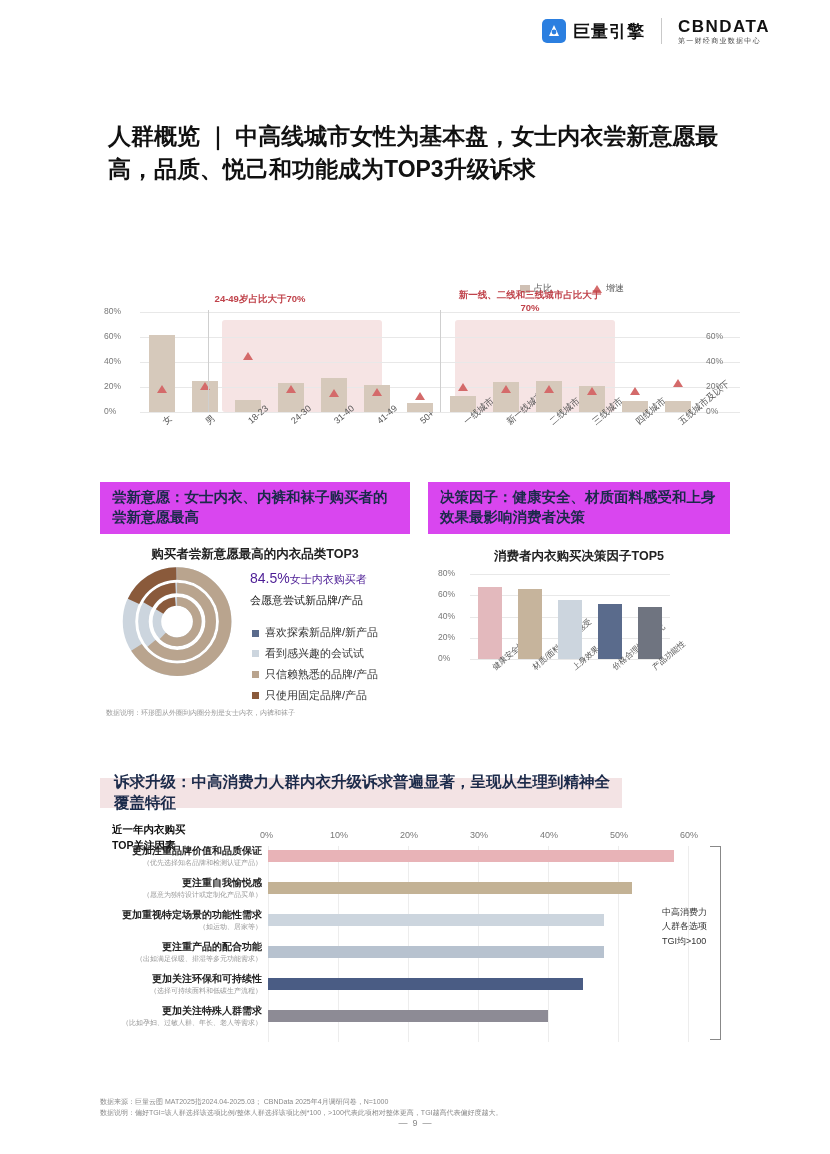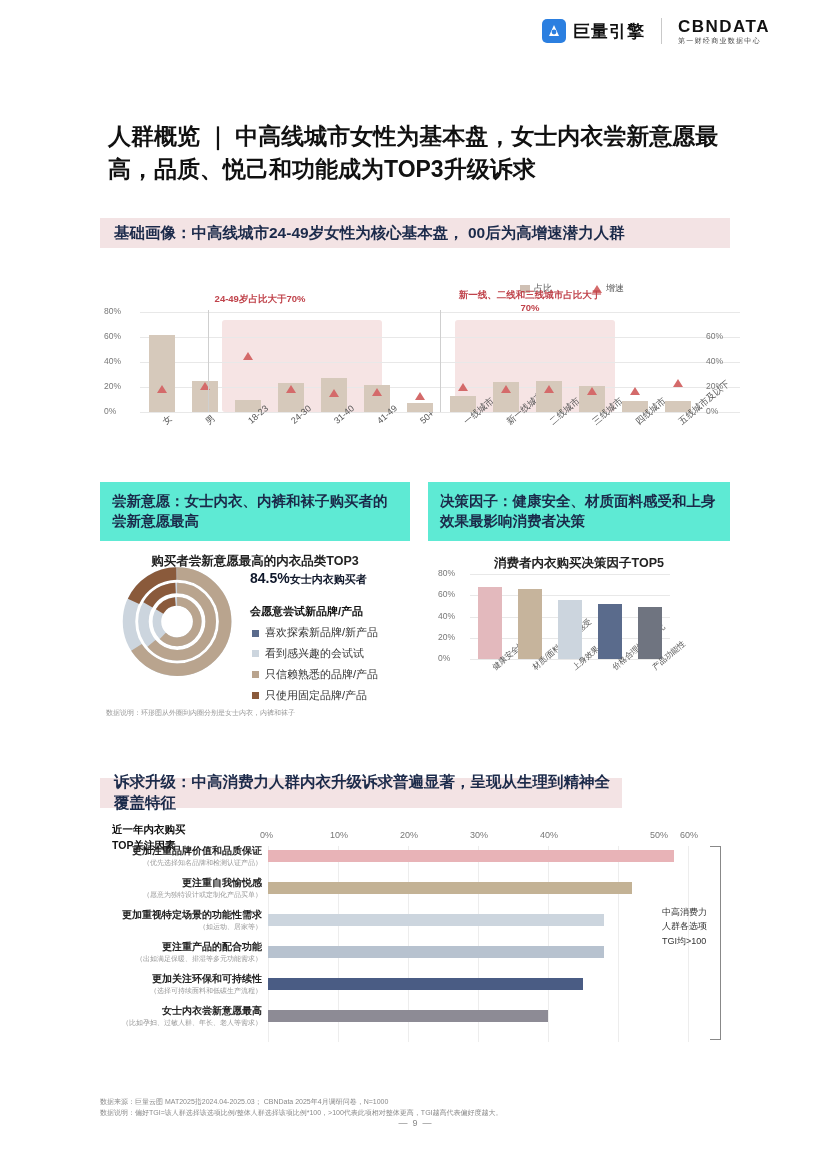--- a/index.html
+++ b/index.html
@@ -21,21 +21,21 @@
   .logo-cbn .small{font-size:7px;color:#444;letter-spacing:1.3px;}
 
   
   .title{position:absolute;left:108px;top:120px;width:640px;font-size:23px;font-weight:bold;line-height:1.45;color:#111;}
 
   
   .band{position:absolute;background:#f3e3e4;display:flex;align-items:center;padding-left:14px;box-sizing:border-box;}
   .band .lbl{font-size:15.5px;font-weight:bold;color:#1b2a4a;}
 
   .panel{position:absolute;background:#fff;}
-  .panel-head{background:#5eead4;height:59px;display:flex;align-items:center;padding:0 12px;box-sizing:border-box;}
+  .panel-head{background:#d946ef;height:52px;display:flex;align-items:center;padding:0 12px;box-sizing:border-box;}
   .panel-head .t{font-size:14.5px;font-weight:bold;color:#1b2a4a;line-height:1.35;}
 
   .chart-title{font-size:12.5px;font-weight:bold;text-align:center;color:#222;}
 
   .axis-lbl{font-size:8.5px;color:#777;}
   .tick-line{position:absolute;background:#e8e8e8;height:1px;}
   .vline{position:absolute;width:1px;background:#cfcfcf;}
 
   .legend{display:flex;gap:14px;align-items:center;font-size:9px;color:#555;}
   .legend .sw{display:inline-block;width:10px;height:8px;background:#cfc0b4;margin-right:4px;vertical-align:middle;}
@@ -74,23 +74,20 @@
     </div>
     <div class="logo-div"></div>
     <div class="logo-cbn">
       <span class="big">CBNDATA</span>
       <span class="small">第一财经商业数据中心</span>
     </div>
   </div>
 
   <div class="title">人群概览 ｜ 中高线城市女性为基本盘，女士内衣尝新意愿最高，品质、悦己和功能成为TOP3升级诉求</div>
 
-  <div class="band" style="left:100px;top:218px;width:630px;height:30px;">
-    <span class="lbl">基础画像：中高线城市24-49岁女性为核心基本盘， 00后为高增速潜力人群</span>
-  </div>
 
 
   <div class="legend" style="position:absolute;left:520px;top:282px;gap:40px;">
     <span><i class="sw"></i><span>占比</span></span>
     <span><i class="tri"></i><span>增速</span></span>
   </div>
 
   <div style="position:absolute;left:100px;top:300px;width:640px;height:150px;">
 
     <div class="hl-box" style="left:122px;top:20px;width:160px;height:92px;"></div>
@@ -181,24 +178,24 @@
           <circle r="35" fill="none" stroke="#8a5a3b" stroke-width="11" stroke-dasharray="35 185" transform="rotate(-150)"></circle>
 
           <circle r="21" fill="none" stroke="#ccd5de" stroke-width="9"></circle>
           <circle r="21" fill="none" stroke="#b9a48e" stroke-width="9" stroke-dasharray="82 50" transform="rotate(-90)"></circle>
           <circle r="21" fill="none" stroke="#8a5a3b" stroke-width="9" stroke-dasharray="20 112" transform="rotate(-150)"></circle>
         </g>
       </svg>
     </div>
 
     <div style="position:absolute;left:150px;top:88px;width:155px;">
-      <div style="font-size:14px;font-weight:bold;color:#0f172a;">
+      <div style="font-size:14px;font-weight:normal;color:#4c1d95;">
         <span>84.5%</span><span style="font-size:11px;">女士内衣购买者</span>
       </div>
-      <div style="font-size:11px;font-weight:bold;color:#111;margin-top:17px;">会愿意尝试新品牌/产品</div>
+      <div style="font-size:11px;font-weight:normal;color:#111;margin-top:6px;">会愿意尝试新品牌/产品</div>
     </div>
 
     <div class="dleg" style="position:absolute;left:152px;top:140px;">
       <div><i class="d" style="background:#5a6b8c"></i><span>喜欢探索新品牌/新产品</span></div>
       <div><i class="d" style="background:#ccd5de"></i><span>看到感兴趣的会试试</span></div>
       <div><i class="d" style="background:#b9a48e"></i><span>只信赖熟悉的品牌/产品</span></div>
       <div><i class="d" style="background:#8a5a3b"></i><span>只使用固定品牌/产品</span></div>
     </div>
 
     <div class="note" style="position:absolute;left:6px;top:226px;width:300px;">数据说明：环形图从外圈到内圈分别是女士内衣，内裤和袜子</div>
@@ -246,21 +243,21 @@
       <div class="axis-lbl" style="position: absolute; left: 160px; top: 12px; font-size: 9px;">0%</div>
       <div style="position: absolute; left: 238px; top: 28px; width: 1px; height: 196px; background: rgb(237, 237, 237);"></div>
       <div class="axis-lbl" style="position: absolute; left: 230px; top: 12px; font-size: 9px;">10%</div>
       <div style="position: absolute; left: 308px; top: 28px; width: 1px; height: 196px; background: rgb(237, 237, 237);"></div>
       <div class="axis-lbl" style="position: absolute; left: 300px; top: 12px; font-size: 9px;">20%</div>
       <div style="position: absolute; left: 378px; top: 28px; width: 1px; height: 196px; background: rgb(237, 237, 237);"></div>
       <div class="axis-lbl" style="position: absolute; left: 370px; top: 12px; font-size: 9px;">30%</div>
       <div style="position: absolute; left: 448px; top: 28px; width: 1px; height: 196px; background: rgb(237, 237, 237);"></div>
       <div class="axis-lbl" style="position: absolute; left: 440px; top: 12px; font-size: 9px;">40%</div>
       <div style="position: absolute; left: 518px; top: 28px; width: 1px; height: 196px; background: rgb(237, 237, 237);"></div>
-      <div class="axis-lbl" style="position: absolute; left: 510px; top: 12px; font-size: 9px; margin-left: 40px;">50%</div>
+      <div class="axis-lbl" style="position: absolute; left: 510px; top: 12px; font-size: 9px;">50%</div>
       <div style="position: absolute; left: 588px; top: 28px; width: 1px; height: 196px; background: rgb(237, 237, 237);"></div>
       <div class="axis-lbl" style="position: absolute; left: 580px; top: 12px; font-size: 9px;">60%</div>
       <div style="position: absolute; left: 168px; top: 32px; width: 406px; height: 12px; background: rgb(232, 179, 183);"></div>
       <div style="position: absolute; left: 0px; top: 26px; width: 162px; text-align: right;">
         <div class="bl-label">更加注重品牌价值和品质保证</div>
         <div class="bl-sub">（优先选择知名品牌和检测认证产品）</div>
       </div>
       <div style="position: absolute; left: 168px; top: 64px; width: 364px; height: 12px; background: rgb(195, 178, 149);"></div>
       <div style="position: absolute; left: 0px; top: 58px; width: 162px; text-align: right;">
         <div class="bl-label">更注重自我愉悦感</div>
@@ -276,21 +273,21 @@
         <div class="bl-label">更注重产品的配合功能</div>
         <div class="bl-sub">（出如满足保暖、排湿等多元功能需求）</div>
       </div>
       <div style="position: absolute; left: 168px; top: 160px; width: 315px; height: 12px; background: rgb(74, 92, 132);"></div>
       <div style="position: absolute; left: 0px; top: 154px; width: 162px; text-align: right;">
         <div class="bl-label">更加关注环保和可持续性</div>
         <div class="bl-sub">（选择可持续面料和低碳生产流程）</div>
       </div>
       <div style="position: absolute; left: 168px; top: 192px; width: 280px; height: 12px; background: rgb(141, 139, 149);"></div>
       <div style="position: absolute; left: 0px; top: 186px; width: 162px; text-align: right;">
-        <div class="bl-label">女士内衣尝新意愿最高</div>
+        <div class="bl-label">更加关注特殊人群需求</div>
         <div class="bl-sub">（比如孕妇、过敏人群、年长、老人等需求）</div>
       </div>
       <div style="position: absolute; left: 610px; top: 28px; width: 10px; height: 192px; border-top: 1px solid rgb(136, 136, 136); border-right: 1px solid rgb(136, 136, 136); border-bottom: 1px solid rgb(136, 136, 136); border-image: initial; border-left: none;"></div>
     </div>
 
   <div style="position:absolute;left:662px;top:905px;width:90px;font-size:9px;color:#333;line-height:1.6;white-space:pre-line;">中高消费力
 人群各选项
 TGI均&gt;100</div>
 
   <div class="footer-note">

